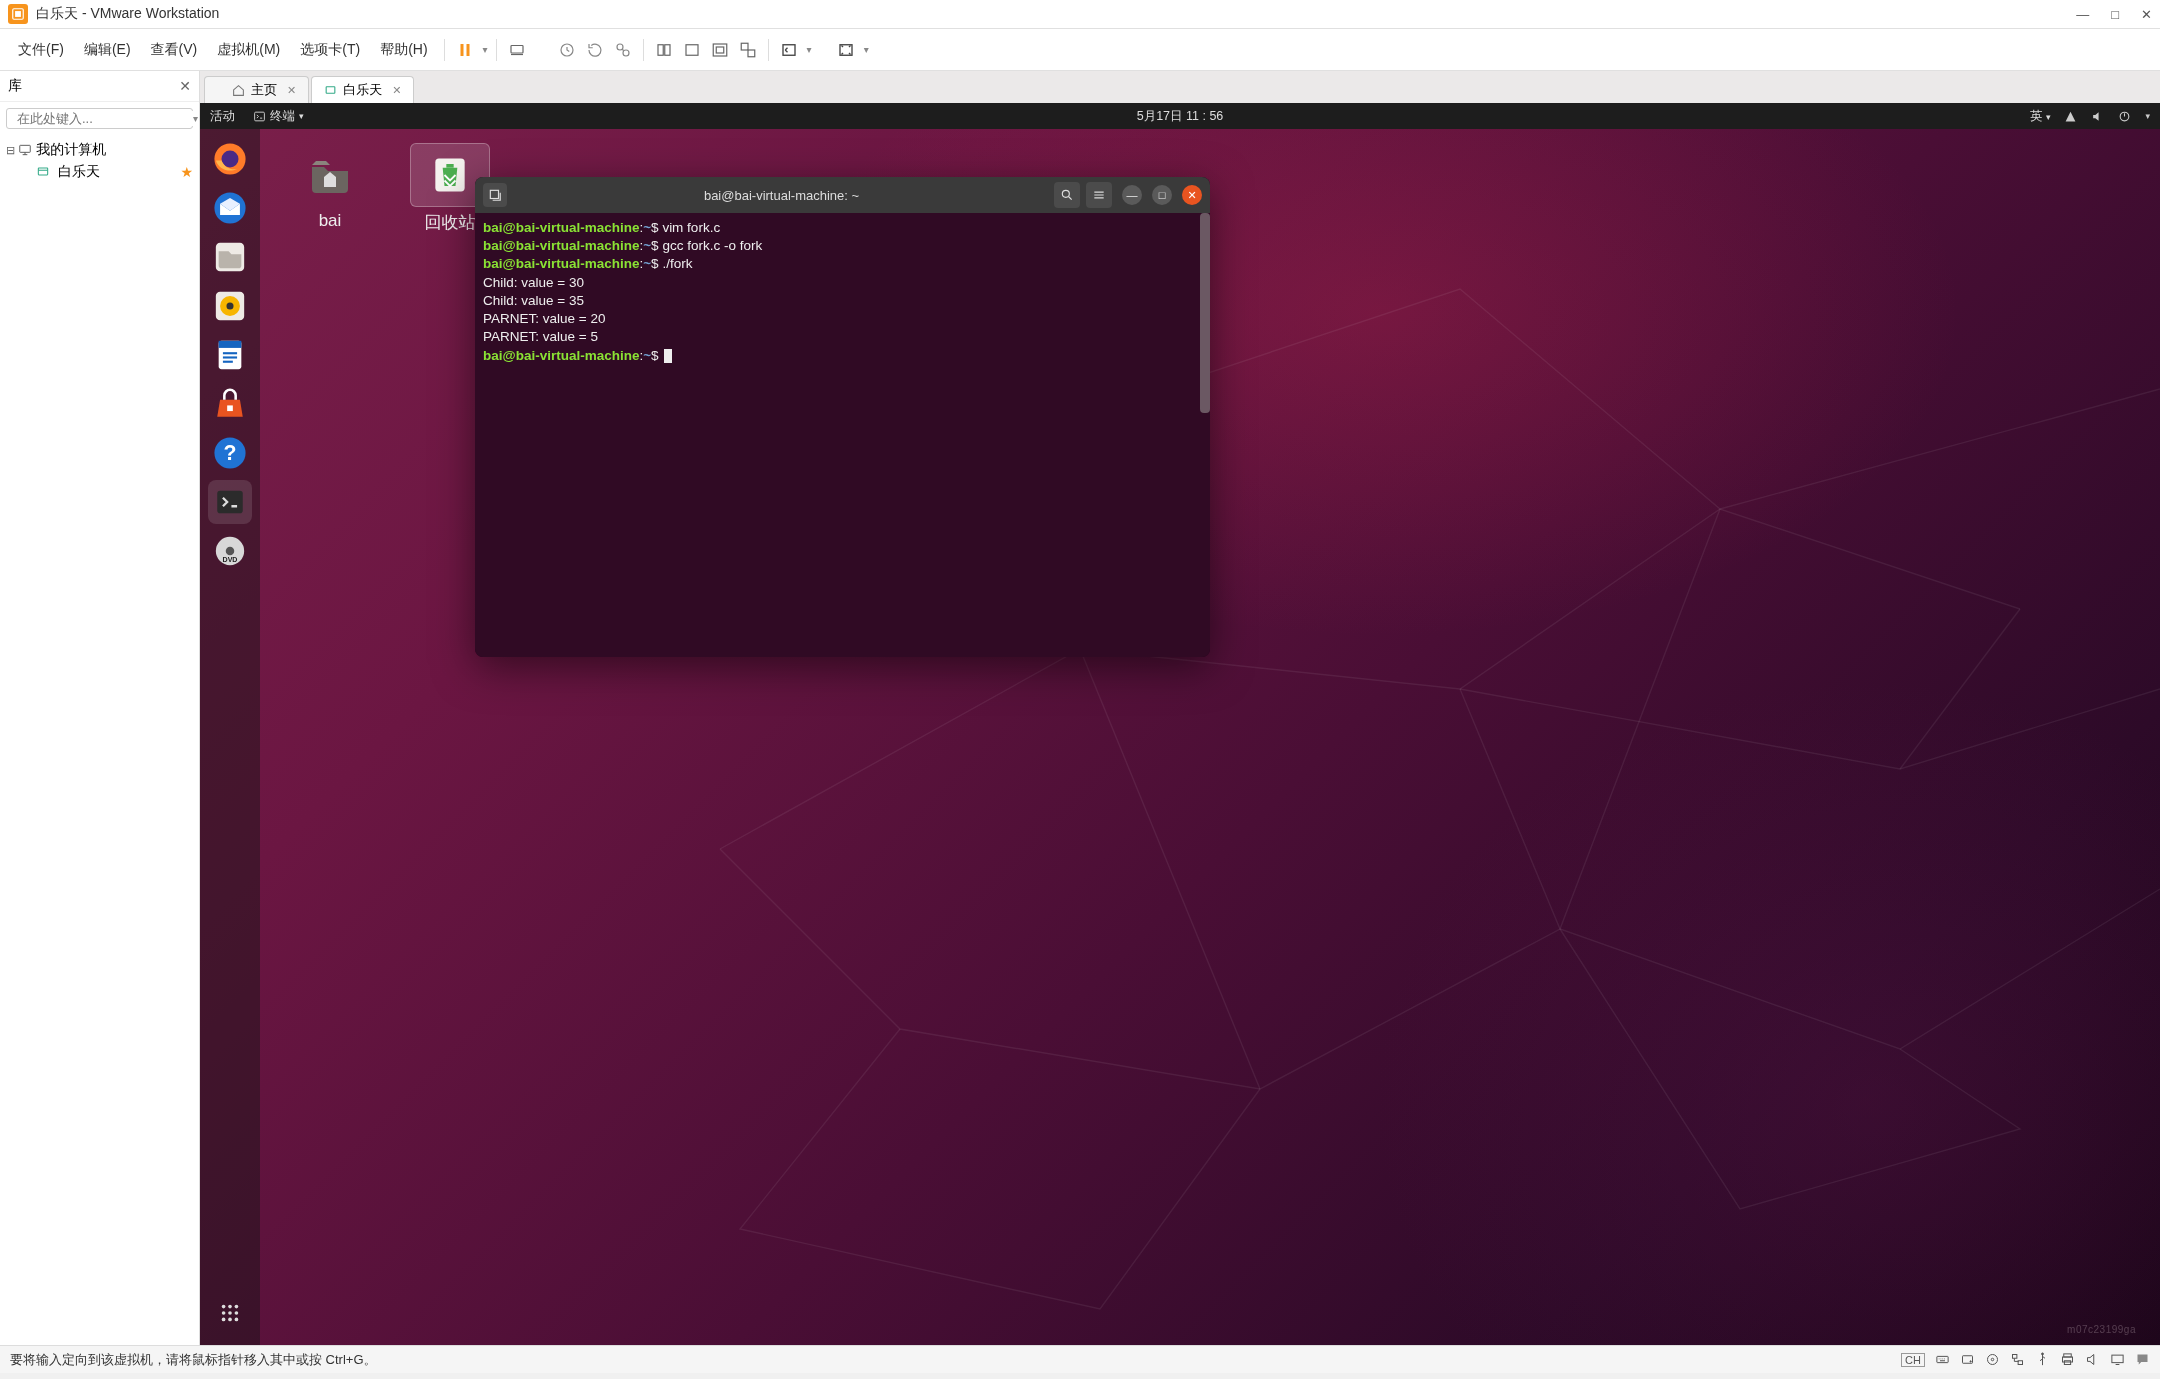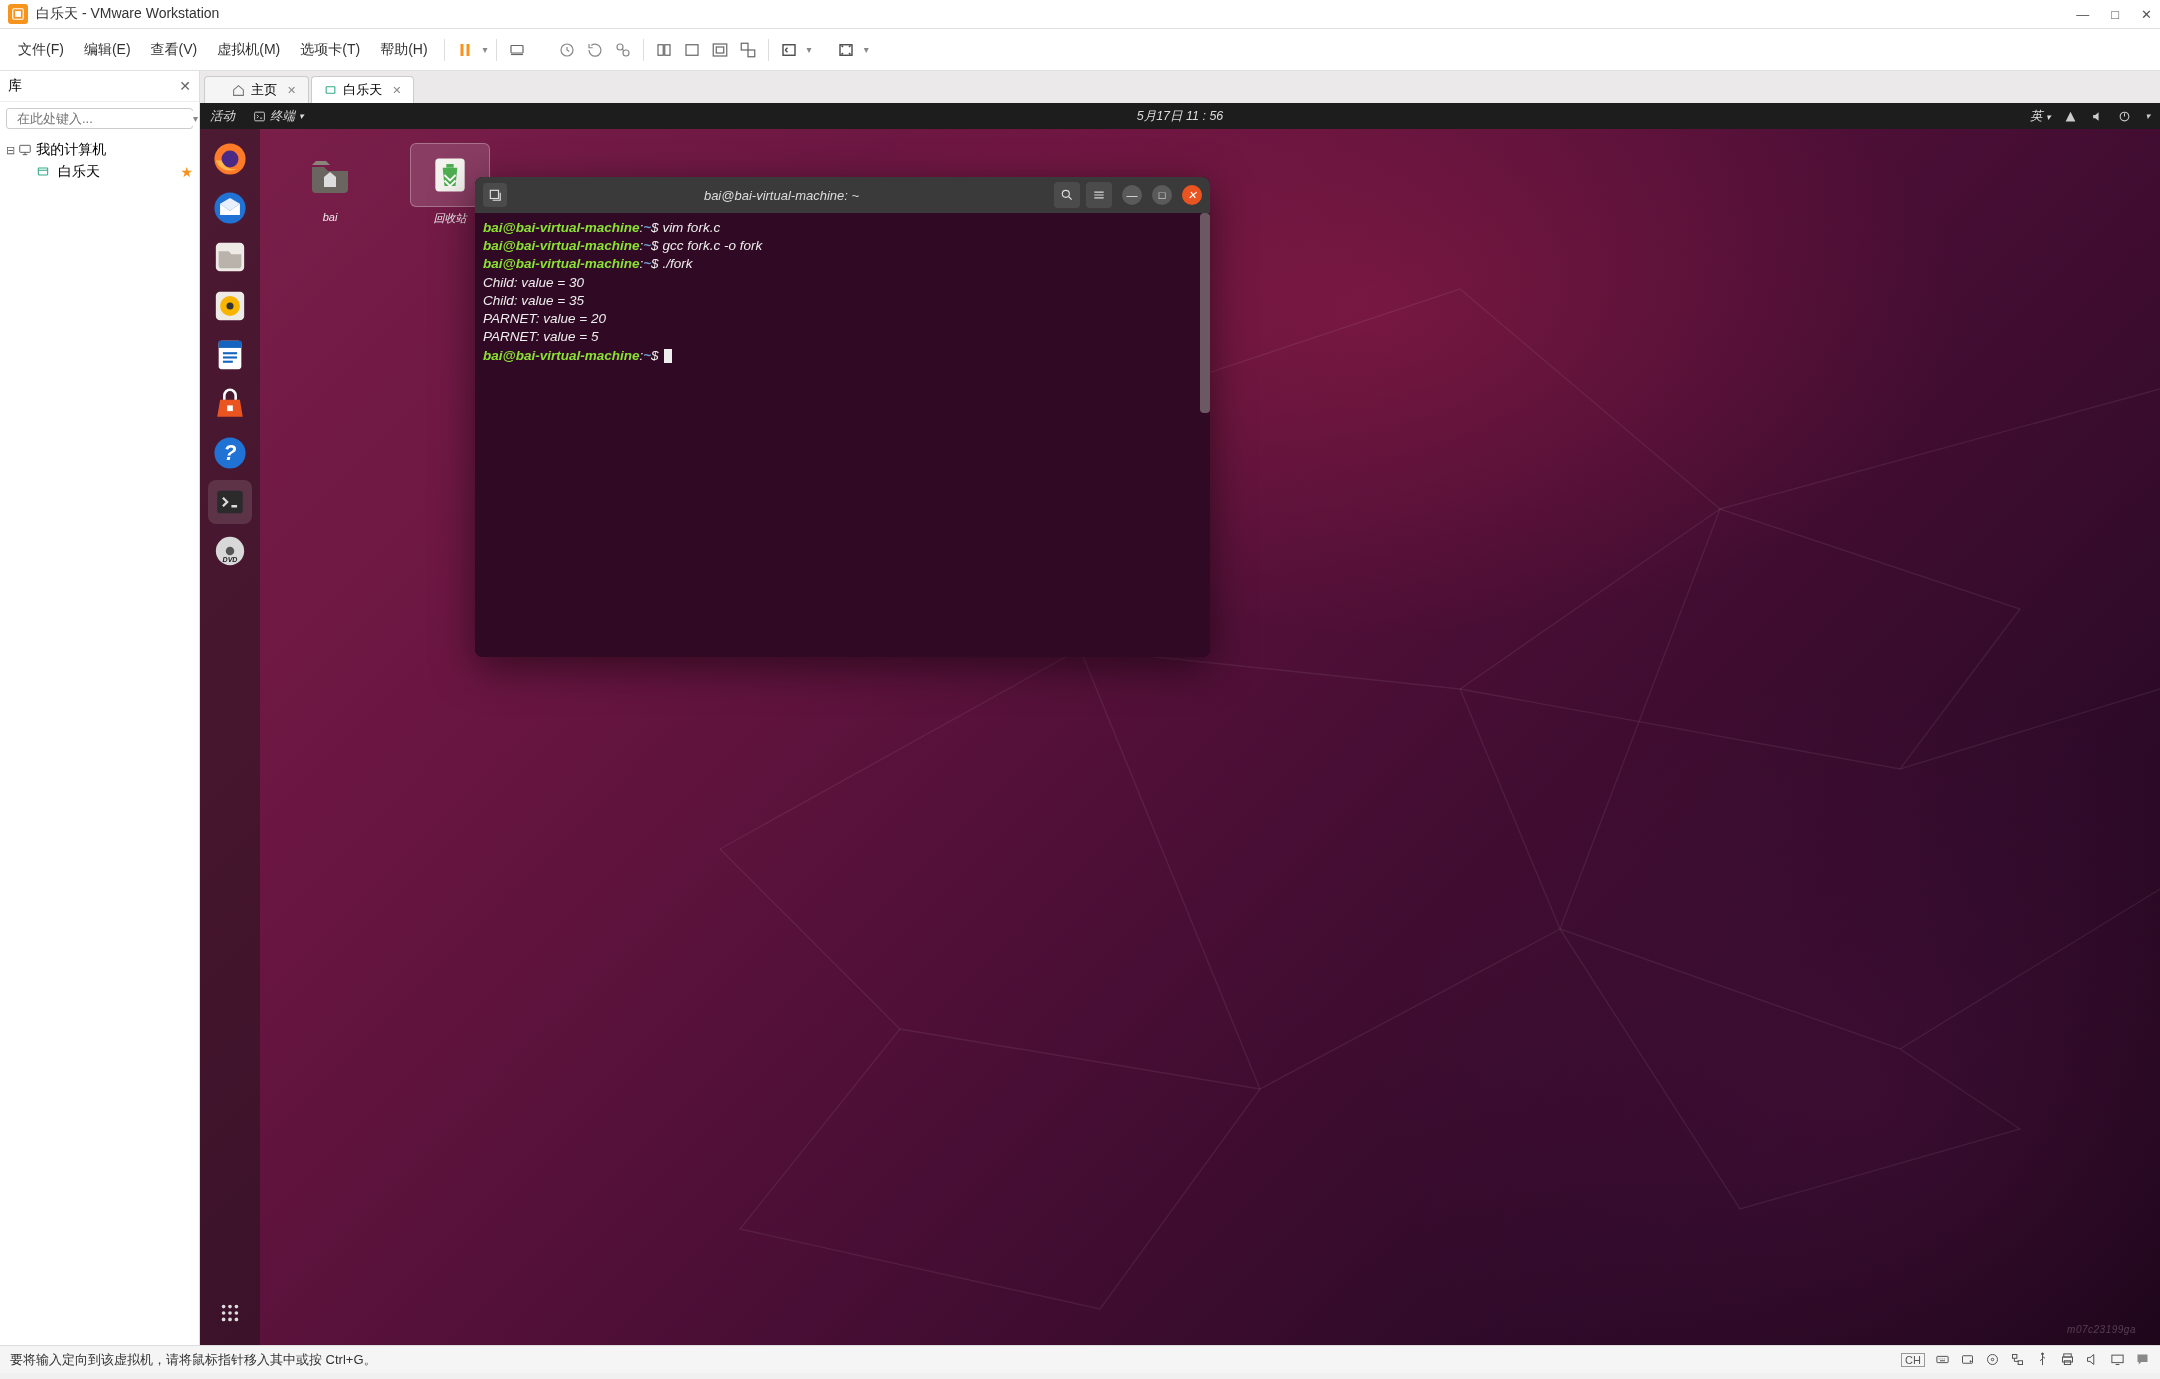--- a/index.html
+++ b/index.html
@@ -25,38 +25,38 @@
 .sb-tree{padding:4px 6px;font-size:14px;}
 .sb-tree .node{display:flex;align-items:center;padding:2px 0;cursor:pointer;}
 .sb-tree .node svg{width:14px;height:14px;margin-right:4px;}
 .sb-tree .child{padding-left:30px;display:flex;align-items:center;}
 .sb-tree .star{margin-left:auto;color:#f7941d;}
 .content{flex:1;display:flex;flex-direction:column;background:#eceaea;}
 .tab-row{height:32px;background:#ebe9e9;display:flex;align-items:flex-end;padding:4px 4px 0;gap:2px;}
 .tab{background:#fff;border:1px solid #ccc;border-bottom:none;border-radius:4px 4px 0 0;padding:4px 12px;font-size:13px;display:flex;align-items:center;gap:6px;cursor:pointer;}
 .tab.inactive{background:#f5f5f5;padding-left:27px;}
 .tab .tc{color:#888;font-size:11px;margin-left:4px;}
-.vm-view{flex:1;background:#0369a1;position:relative;overflow:hidden;font-style:italic;}
+.vm-view{flex:1;background:#0369a1;position:relative;overflow:hidden;}
 .ubuntu-topbar{height:26px;background:#1d1d1d;color:#ddd;display:flex;align-items:center;font-size:12.5px;padding:0 10px;}
 .ubuntu-topbar .act{margin-right:18px;cursor:pointer;}
 .ubuntu-topbar .termind{display:flex;align-items:center;gap:4px;cursor:pointer;}
 .ubuntu-topbar .center{position:absolute;left:50%;transform:translateX(-50%);}
 .ubuntu-topbar .right{margin-left:auto;display:flex;align-items:center;gap:14px;}
 .ubuntu-topbar .right svg{width:13px;height:13px;fill:#ccc;}
 .desktop{position:absolute;top:26px;left:0;right:0;bottom:0;background:linear-gradient(135deg,#7a1f4a 0%,#6b1642 25%,#4a0e35 55%,#2d0a28 80%,#1a0518 100%);}
 .desktop::before{content:"";position:absolute;inset:0;background:
  radial-gradient(ellipse 900px 500px at 60% 15%,rgba(200,40,80,0.28),transparent 65%),
  radial-gradient(ellipse 700px 600px at 85% 80%,rgba(90,20,70,0.35),transparent 70%);}
 .focal-lines{position:absolute;inset:0;pointer-events:none;}
 .dock{position:absolute;left:0;top:0;bottom:0;width:60px;background:rgba(20,20,20,0.45);display:flex;flex-direction:column;align-items:center;padding-top:8px;gap:5px;}
 .dock .dicon{width:44px;height:44px;border-radius:8px;display:flex;align-items:center;justify-content:center;cursor:pointer;}
 .dock .dicon.active{background:rgba(255,255,255,0.12);}
 .dock .grid-btn{margin-top:auto;margin-bottom:10px;width:44px;height:44px;display:flex;align-items:center;justify-content:center;cursor:pointer;}
 .dicons-row{position:absolute;left:80px;top:14px;display:flex;gap:20px;}
-.d-folder{width:100px;text-align:center;color:#eee;font-size:11px;cursor:pointer;}
+.d-folder{width:100px;text-align:center;color:#eee;font-size:17px;cursor:pointer;}
 .d-folder .fbox{width:80px;height:64px;margin:0 auto 4px;border-radius:6px;display:flex;align-items:center;justify-content:center;}
 .d-folder.sel .fbox{background:rgba(255,255,255,0.15);border:1px solid rgba(255,255,255,0.28);}
 .term-win{position:absolute;left:275px;top:48px;width:735px;height:480px;background:#2c001e;border-radius:8px;box-shadow:0 10px 40px rgba(0,0,0,0.5);display:flex;flex-direction:column;overflow:hidden;}
 .term-titlebar{height:36px;background:#3a3a3a;display:flex;align-items:center;padding:0 8px;color:#ddd;font-size:13px;}
 .term-titlebar .newtab{width:24px;height:24px;background:#4b4b4b;border-radius:4px;display:flex;align-items:center;justify-content:center;margin-right:8px;cursor:pointer;}
 .term-titlebar .ttitle{flex:1;text-align:center;}
 .term-titlebar .tbtn{width:26px;height:26px;border-radius:4px;background:#4b4b4b;display:flex;align-items:center;justify-content:center;margin-left:6px;cursor:pointer;}
 .term-titlebar .wbtn{width:20px;height:20px;border-radius:50%;margin-left:10px;display:flex;align-items:center;justify-content:center;cursor:pointer;font-size:11px;}
 .term-titlebar .wbtn.min{background:#5a5a5a;color:#eee;}
 .term-titlebar .wbtn.max{background:#5a5a5a;color:#eee;}

